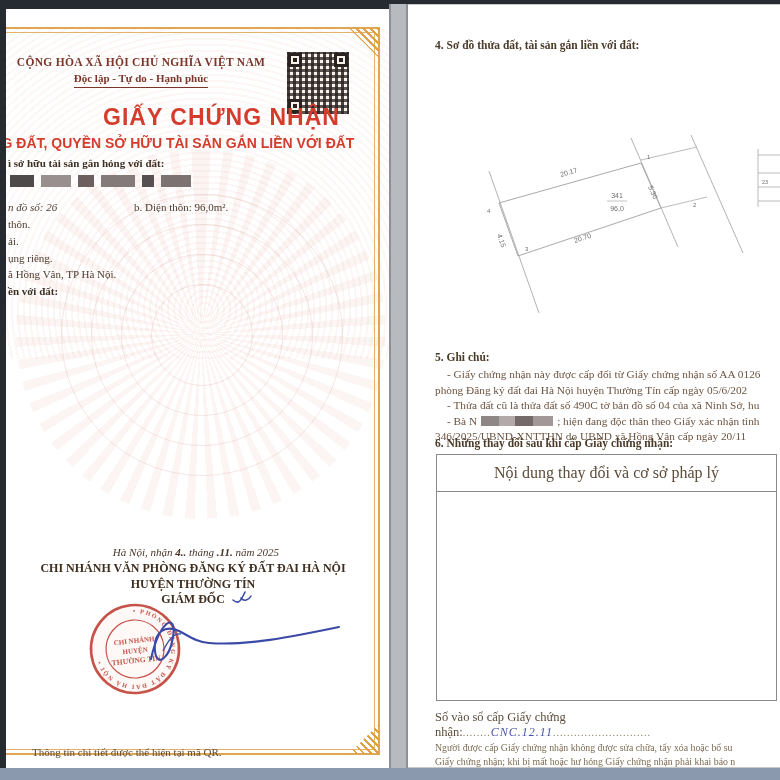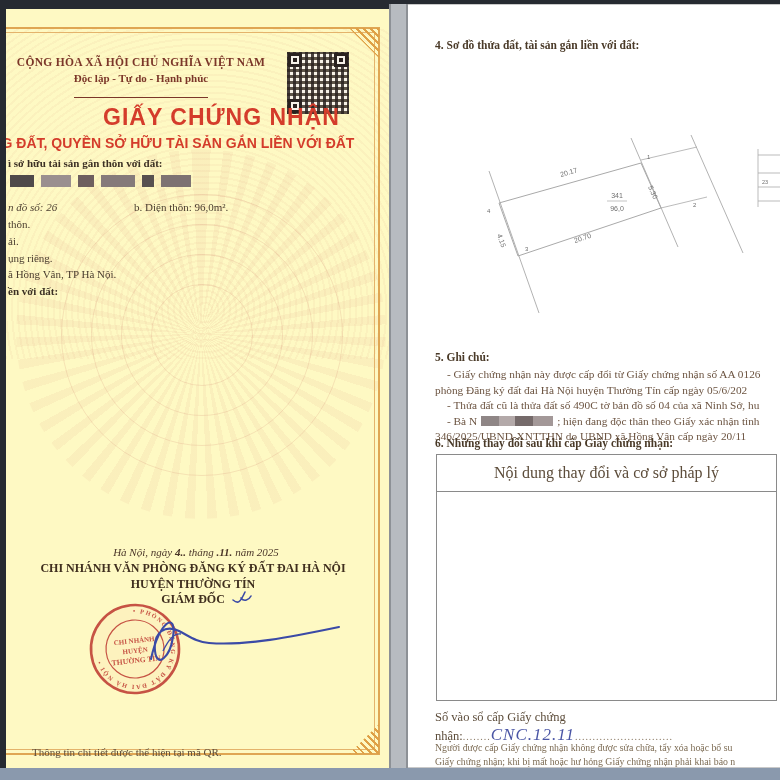--- a/index.html
+++ b/index.html
@@ -2,33 +2,33 @@
 <html><head>
 <meta charset="utf-8">
 <style>
   html,body{margin:0;padding:0;}
   body{width:780px;height:780px;background:#262a31;font-family:"Liberation Serif",serif;overflow:hidden;}
   .stage{position:relative;width:780px;height:780px;overflow:hidden;background:#262a31;}
   .bottom-strip{position:absolute;left:0;right:0;bottom:0;height:12px;background:#8a99ad;}
   .page-gap{position:absolute;left:389px;width:15px;top:4px;bottom:12px;background:#b7bbc0;border-left:2px solid #8d9196;border-right:2px solid #8d9196;}
 
   
-  .left-page{position:absolute;left:6px;top:9px;width:383px;height:759px;background:#fef9c3;overflow:hidden;}
+  .left-page{position:absolute;left:6px;top:9px;width:383px;height:759px;background:#ffffff;overflow:hidden;}
   .gold-frame{position:absolute;left:-26px;top:18px;right:9px;bottom:13px;border:2px solid #dfa653;pointer-events:none;}
   .gold-frame-inner{position:absolute;left:3px;top:3px;right:3px;bottom:3px;border:1px solid #e4b36b;}
   .corner-orn{position:absolute;width:30px;height:30px;background:repeating-linear-gradient(45deg,#dfa046 0 2px,rgba(223,160,70,0) 2px 5px);}
   .corner-br{right:10px;bottom:14px;clip-path:polygon(100% 0,100% 100%,0 100%);}
   .corner-tr{right:10px;top:19px;clip-path:polygon(0 0,100% 0,100% 100%);}
   .wm-circle{position:absolute;border-radius:50%;border:1px solid rgba(198,104,92,0.16);}
   .wm-spokes{position:absolute;border-radius:50%;background:repeating-conic-gradient(rgba(205,110,95,0.07) 0 3deg,rgba(205,110,95,0) 3deg 7deg);}
   .wm-texture{position:absolute;left:0;top:20px;right:0;height:330px;background:repeating-radial-gradient(circle at 52% 85%,rgba(205,115,95,0.06) 0 2px,rgba(205,115,95,0) 2px 6px);}
 
   .nat-header{position:absolute;left:-50px;top:47px;width:370px;text-align:center;font-weight:bold;font-size:11.5px;color:#7b3629;letter-spacing:.3px;}
   .motto{position:absolute;left:-50px;top:63px;width:370px;text-align:center;font-weight:bold;font-size:11px;color:#7b3629;}
-  .motto span{border-bottom:1px solid #7b3629;padding-bottom:13px;}
+  .motto span{border-bottom:1px solid #7b3629;padding-bottom:3px;}
 
   .qr{position:absolute;left:281px;top:43px;width:62px;height:62px;background:
       repeating-linear-gradient(90deg,rgba(42,34,32,.85) 0 3px,rgba(42,34,32,0) 3px 6px),
       repeating-linear-gradient(0deg,rgba(52,42,40,.8) 0 3px,rgba(246,241,233,.95) 3px 6px);}
   .qr .finder{position:absolute;width:8px;height:8px;border:3px solid #2a2220;background:#f6f1e9;}
   .qr .finder:after{content:"";position:absolute;left:2px;top:2px;width:4px;height:4px;background:#2a2220;}
   .f-tl{left:1px;top:1px;} .f-tr{right:1px;top:1px;} .f-bl{left:1px;bottom:1px;}
 
   .big-title{position:absolute;left:0px;top:95px;width:335px;text-align:center;font-family:"Liberation Sans",sans-serif;font-weight:bold;font-size:23px;color:#d43c2b;letter-spacing:1px;margin-left:48px;}
   .sub-title{position:absolute;left:-14px;top:126px;width:372px;text-align:center;font-family:"Liberation Sans",sans-serif;font-weight:bold;font-size:14px;color:#d43c2b;}
@@ -51,21 +51,21 @@
 
   
   .right-page{position:absolute;left:404px;top:4px;width:376px;height:764px;background:#ffffff;border:1px solid #c9c9c9;border-right:none;overflow:hidden;box-sizing:border-box;}
   .sec-title{position:absolute;font-weight:bold;font-size:11.5px;color:#4a3a28;}
   .notes{position:absolute;left:30px;top:362px;width:400px;font-size:11.3px;color:#6b5340;line-height:15.6px;}
   .notes .indent{padding-left:12px;}
   .redact-inline{display:inline-block;width:72px;height:10px;background:linear-gradient(90deg,#8f8686 0 18px,#b3a9a9 18px 34px,#756a6a 34px 52px,#a39898 52px 72px);vertical-align:-1px;margin:0 4px;}
   .chg-table{position:absolute;left:31px;top:449px;width:341px;height:247px;border:1.5px solid #8a8a8a;box-sizing:border-box;}
   .chg-table .hdr{height:36px;border-bottom:1.5px solid #8a8a8a;display:flex;align-items:center;justify-content:center;font-size:16px;color:#5c4c3a;}
   .book-line{position:absolute;left:30px;top:705px;font-size:12.5px;color:#5c4c3a;}
-  .book-value{color:#4a55a5;font-style:italic;font-size:17px;letter-spacing:1px;}
+  .book-value{color:#4a55a5;font-style:italic;font-size:12px;letter-spacing:1px;}
   .dots{color:#8a7a64;letter-spacing:1px;font-size:10px;}
   .rp-footer{position:absolute;left:30px;width:400px;font-size:9.8px;color:#7b6a52;line-height:14px;}
 
   .diagram{position:absolute;left:40px;top:130px;}
   .diagram text{font-family:"Liberation Sans",sans-serif;fill:#6e6e6e;}
   .diagram line,.diagram polygon{stroke:#a9a9a9;fill:none;}
 </style>
 </head>
 <body>
 
@@ -90,41 +90,41 @@
     <div class="motto"><span>Độc lập - Tự do - Hạnh phúc</span></div>
 
     <div class="qr">
       <div class="finder f-tl"></div>
       <div class="finder f-tr"></div>
       <div class="finder f-bl"></div>
     </div>
 
     <div class="big-title">GIẤY CHỨNG NHẬN</div>
     <div class="sub-title">G ĐẤT, QUYỀN SỞ HỮU TÀI SẢN GẮN LIỀN VỚI ĐẤT</div>
-    <div class="owner-label">ì sở hữu tài sản gắn thôn với đất:</div>
+    <div class="owner-label">ì sở hữu tài sản gắn hỏng với đất:</div>
 
     <div class="redact-row">
       <i style="width:24px;background:#4f4a4a;"></i>
       <i style="width:30px;background:#9a8f8f;"></i>
       <i style="width:16px;background:#6e5f5f;"></i>
       <i style="width:34px;background:#857a7a;"></i>
       <i style="width:12px;background:#575050;"></i>
       <i style="width:30px;background:#7d7272;"></i>
     </div>
 
     <div class="info" style="top:192px;font-style:italic;">n đồ số: 26</div>
     <div class="info" style="left:128px;top:192px;">b. Diện thôn: 96,0m².</div>
     <div class="info" style="top:209px;">thôn.</div>
     <div class="info" style="top:226px;">ải.</div>
     <div class="info" style="top:243px;">ụng riêng.</div>
     <div class="info" style="top:259px;">ã Hồng Vân, TP Hà Nội.</div>
     <div class="info b" style="top:276px;">ền với đất:</div>
 
     <div class="date-line">
-      <span>Hà Nội, ngày</span>
+      <span>Hà Nội, nhận</span>
       <span style="font-weight:bold;">4..</span>
       <span>tháng</span>
       <span style="font-weight:bold;">.11.</span>
       <span>năm 2025</span>
     </div>
     <div class="org1">CHI NHÁNH VĂN PHÒNG ĐĂNG KÝ ĐẤT ĐAI HÀ NỘI</div>
     <div class="org2">HUYỆN THƯỜNG TÍN</div>
     <div class="org3">GIÁM ĐỐC</div>
     <svg class="tick" width="22" height="16">
       <path d="M2,10 C7,14 9,13 14,2 M10,8 C13,12 18,10 20,6" stroke="#3b4aa6" stroke-width="1.6" fill="none" stroke-linecap="round"></path>

